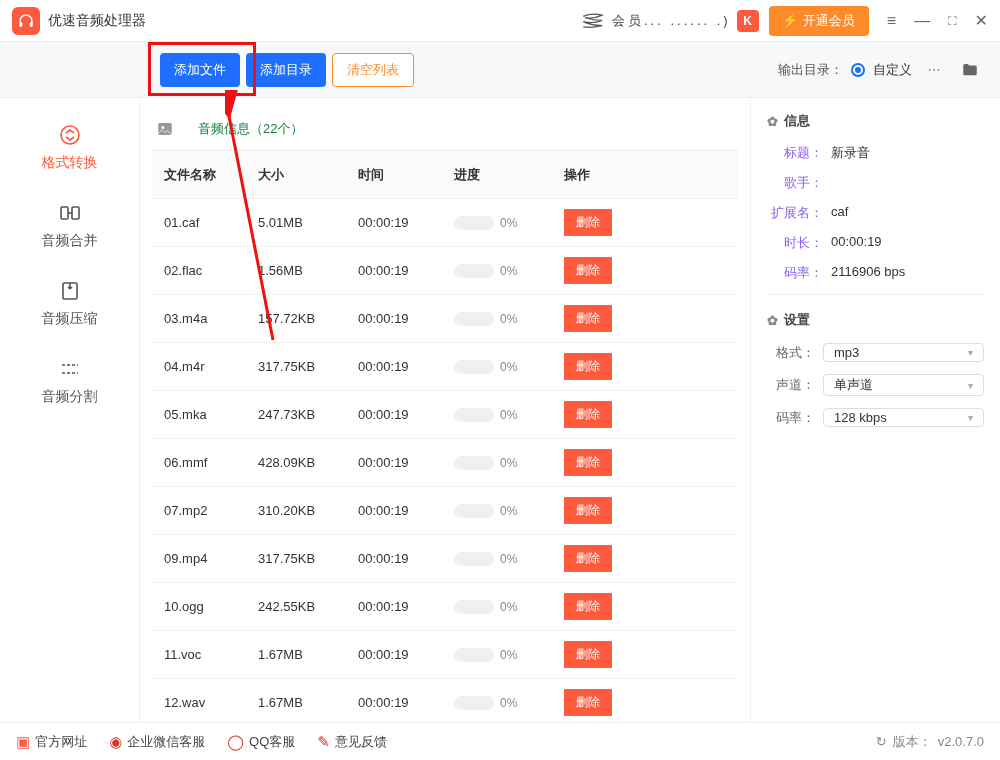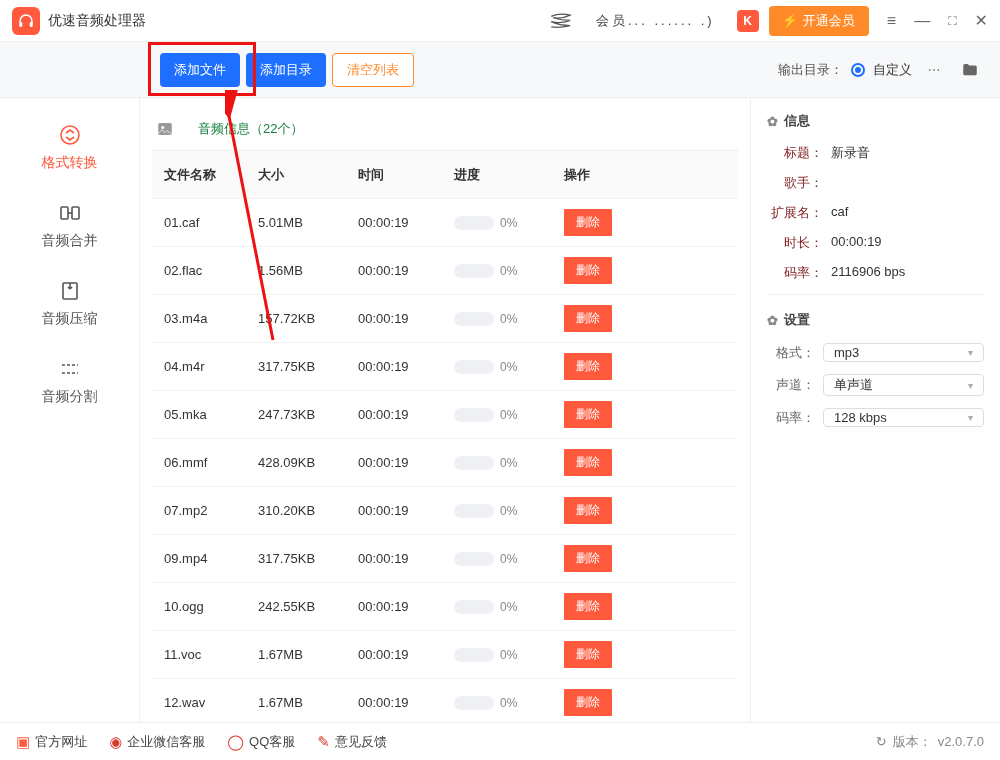--- a/index.html
+++ b/index.html
@@ -2,21 +2,21 @@
 <html><head>
 <meta charset="utf-8">
 <style>
 * { margin: 0; padding: 0; box-sizing: border-box; font-family: "Microsoft YaHei", -apple-system, sans-serif; }
 body { width: 1000px; height: 760px; background: #fff; font-size: 13px; color: #333; overflow: hidden; position: relative; }
 
 .titlebar { height: 42px; display: flex; align-items: center; padding: 0 12px; border-bottom: 1px solid #eee; }
 .logo { width: 28px; height: 28px; background: #ff5a3d; border-radius: 6px; display: flex; align-items: center; justify-content: center; margin-right: 8px; }
 .app-title { font-size: 14px; color: #333; flex: 0 0 auto; }
 .titlebar-spacer { flex: 1; }
-.member-area { display: flex; align-items: center; gap: 22px; margin-right: 10px; }
+.member-area { display: flex; align-items: center; gap: 6px; margin-right: 10px; }
 .member-logo { width: 26px; height: 20px; }
 .member-text { font-size: 13px; color: #444; letter-spacing: 3px; }
 .vip-badge { width: 22px; height: 22px; background: #ff5a3d; border-radius: 4px; display: flex; align-items: center; justify-content: center; color: #fff; font-weight: bold; font-size: 12px; }
 .vip-btn { background: #ff8a2a; color: #fff; border: none; padding: 6px 14px; border-radius: 4px; font-size: 13px; display: flex; align-items: center; gap: 4px; cursor: pointer; }
 .winctrl { display: flex; align-items: center; gap: 18px; margin-left: 18px; color: #666; }
 .winctrl span { cursor: pointer; font-size: 16px; }
 
 .toolbar { height: 56px; display: flex; align-items: center; padding: 0 16px 0 160px; background: #f7f8fa; border-bottom: 1px solid #eee; position: relative; }
 .btn-blue { background: #1e6fff; color: #fff; border: none; padding: 8px 14px; border-radius: 4px; font-size: 13px; cursor: pointer; margin-right: 6px; }
 .btn-orange-out { background: #fff; color: #ff8a2a; border: 1px solid #ff8a2a; padding: 7px 14px; border-radius: 4px; font-size: 13px; cursor: pointer; }
@@ -48,21 +48,21 @@
 .col-prog { width: 110px; display: flex; align-items: center; gap: 6px; }
 .col-op { width: 70px; }
 .prog-track { width: 40px; height: 14px; background: #eef0f4; border-radius: 8px; }
 .prog-text { color: #888; font-size: 12px; }
 .btn-del { background: #ff5a3d; color: #fff; border: none; padding: 5px 12px; border-radius: 1px; font-size: 12px; cursor: pointer; }
 
 .info-panel { width: 250px; padding: 14px 16px 0 16px; border-left: 1px solid #f0f0f0; }
 .info-section-title { display: flex; align-items: center; gap: 6px; font-weight: bold; color: #444; margin-bottom: 14px; }
 .gear { color: #888; }
 .info-kv { display: flex; margin-bottom: 12px; font-size: 13px; }
-.info-k { width: 56px; text-align: right; color: #7f1d1d; margin-right: 8px; }
+.info-k { width: 56px; text-align: right; color: #8b5cf6; margin-right: 8px; }
 .info-v { color: #333; }
 .divider { height: 1px; background: #eee; margin: 8px 0 16px 0; }
 .setting-row { display: flex; align-items: center; margin-bottom: 12px; }
 .setting-label { width: 48px; text-align: right; color: #666; margin-right: 8px; }
 .select-box { flex: 1; border: 1px solid #ddd; border-radius: 4px; padding: 1px 10px; display: flex; justify-content: space-between; align-items: center; background: #fff; cursor: pointer; }
 .chev { color: #aaa; font-size: 10px; }
 
 .footer { height: 38px; border-top: 1px solid #eee; display: flex; align-items: center; padding: 0 16px; gap: 22px; color: #444; font-size: 13px; }
 .foot-item { display: flex; align-items: center; gap: 5px; cursor: pointer; }
 .foot-icon { color: #ff5a3d; font-size: 15px; }

